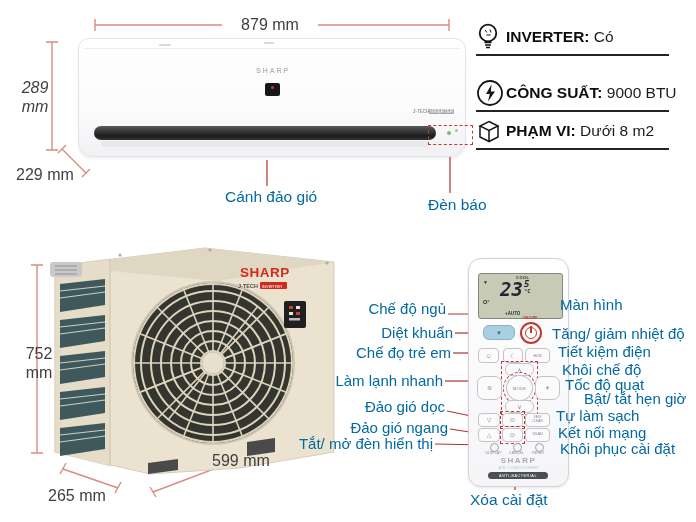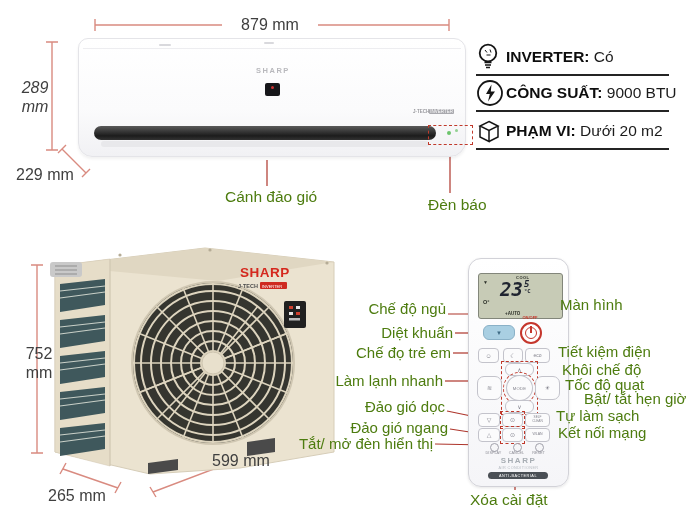--- a/index.html
+++ b/index.html
@@ -1,20 +1,20 @@
 <!DOCTYPE html>
 <html><head>
 <meta charset="utf-8">
 <style>
   html,body{margin:0;padding:0;background:#fff;}
   #stage{position:relative;width:696px;height:522px;background:#ffffff;overflow:hidden;
          font-family:"Liberation Sans",sans-serif;color:#1b1b1b;}
   .abs{position:absolute;}
   .dimtxt{font-size:16px;color:#3f3f3f;white-space:nowrap;}
-  .vnlabel{font-size:15px;color:#4d7c0f;white-space:nowrap;line-height:1.05;}
+  .vnlabel{font-size:15px;color:#0369a1;white-space:nowrap;line-height:1.05;}
   
   .specrow{position:absolute;left:476px;width:193px;height:34px;display:flex;align-items:center;
            border-bottom:2px solid #242424;}
   .specrow .ic{flex:0 0 30px;display:flex;align-items:center;justify-content:flex-start;}
   .spectxt{font-size:15.5px;white-space:nowrap;}
   .spectxt b{font-weight:bold;color:#0d0d0d;}
   
   #indoor{left:78px;top:38px;width:386px;height:117px;border:1px solid #e4e4e8;
           border-radius:10px 12px 16px 14px;background:linear-gradient(180deg,#ffffff 0%,#fbfbfc 60%,#f1f1f4 100%);
           box-shadow:0 2px 3px rgba(0,0,0,0.06);}
@@ -132,21 +132,21 @@
 
   <div class="dimtxt abs" style="left:225px;top:16px;width:90px;text-align:center;">879 mm</div>
   <div class="dimtxt abs" style="left:18px;top:78px;width:34px;text-align:center;line-height:19px;font-style:italic;">
     <div>289</div>
     <div>mm</div>
   </div>
   <div class="dimtxt abs" style="left:16px;top:166px;">229 mm</div>
   <div class="vnlabel abs" style="left:225px;top:189px;width:92px;text-align:center;font-size:15.5px;">Cánh đảo gió</div>
   <div class="vnlabel abs" style="left:428px;top:197px;font-size:15.5px;">Đèn báo</div>
 
-  <div class="specrow" style="top:40px;">
+  <div class="specrow" style="top:20px;">
     <span class="ic">
       <svg width="24" height="30" viewBox="0 0 24 30">
         <circle cx="12" cy="11" r="8.3" stroke="#151515" stroke-width="1.8" fill="none"></circle>
         <path d="M9,8 l2,2.5 M14,7.5 l1,3 M10.5,13 h4" stroke="#151515" stroke-width="1" fill="none"></path>
         <path d="M8.5,20.5 h7 M9,23 h6 M10,25.5 h4" stroke="#151515" stroke-width="1.6" fill="none"></path>
       </svg>
     </span>
     <span class="spectxt"><b>INVERTER:</b> <span>Có</span></span>
   </div>
   <div class="specrow" style="top:76px;">
@@ -158,21 +158,21 @@
     </span>
     <span class="spectxt"><b>CÔNG SUẤT:</b> <span>9000 BTU</span></span>
   </div>
   <div class="specrow" style="top:114px;">
     <span class="ic">
       <svg width="26" height="27" viewBox="0 0 26 27">
         <polygon points="13,3.5 22,8 13,12.5 4,8" stroke="#151515" stroke-width="1.5" fill="none"></polygon>
         <path d="M4,8 V19 L13,23.5 V12.5 M22,8 V19 L13,23.5" stroke="#151515" stroke-width="1.5" fill="none"></path>
       </svg>
     </span>
-    <span class="spectxt"><b>PHẠM VI:</b> <span>Dưới 20 m2</span></span>
+    <span class="spectxt"><b>PHẠM VI:</b> <span>Dưới 8 m2</span></span>
   </div>
 
   <svg class="abs" style="left:50px;top:240px;" width="290" height="245" viewBox="0 0 290 245">
     <path d="M5,26 L155,8 L284,22 L284,212 L190,228 L100,234 L5,212 Z" fill="#ebe3d0" stroke="#d6cdb8" stroke-width="1"></path>
     <polygon points="5,26 155,8 284,22 168,41" fill="#e0d7c2"></polygon>
     <polygon points="5,26 60,19 60,226 5,212" fill="#e6ddc8" stroke="#d6cdb8" stroke-width="0.6"></polygon>
     <line x1="60" y1="19" x2="60" y2="226" stroke="#d0c7b2" stroke-width="1"></line>
     <g>
       <polygon points="10,44 55,39 55,65 10,72" fill="#3f585c"></polygon>
       <polygon points="10,80 55,75 55,101 10,108" fill="#3f585c"></polygon>
@@ -332,22 +332,24 @@
 
   <div class="vnlabel abs" style="right:250px;top:301px;">Chế độ ngủ</div>
   <div class="vnlabel abs" style="right:243px;top:325px;">Diệt khuẩn</div>
   <div class="vnlabel abs" style="right:245px;top:345px;">Chế đọ trẻ em</div>
   <div class="vnlabel abs" style="right:253px;top:373px;">Làm lạnh nhanh</div>
   <div class="vnlabel abs" style="right:251px;top:399px;">Đảo gió dọc</div>
   <div class="vnlabel abs" style="right:248px;top:420px;">Đảo gió ngang</div>
   <div class="vnlabel abs" style="right:263px;top:436px;">Tắt/ mở đèn hiển thị</div>
 
   <div class="vnlabel abs" style="left:560px;top:297px;">Màn hình</div>
+  <div class="vnlabel abs" style="left:552px;top:326px;">Tăng/ giảm nhiệt độ</div>
   <div class="vnlabel abs" style="left:558px;top:344px;">Tiết kiệm điện</div>
   <div class="vnlabel abs" style="left:562px;top:362px;">Khôi chế độ</div>
   <div class="vnlabel abs" style="left:565px;top:377px;">Tốc độ quạt</div>
   <div class="vnlabel abs" style="left:570px;top:391px;margin-left:14px;">Bật/ tắt hẹn giờ</div>
   <div class="vnlabel abs" style="left:556px;top:408px;">Tự làm sạch</div>
   <div class="vnlabel abs" style="left:558px;top:425px;">Kết nối mạng</div>
+  <div class="vnlabel abs" style="left:560px;top:441px;">Khôi phục cài đặt</div>
 
   <div class="vnlabel abs" style="left:470px;top:492px;font-size:15.5px;">Xóa cài đặt</div>
 
 </div>
 
 </body></html>

